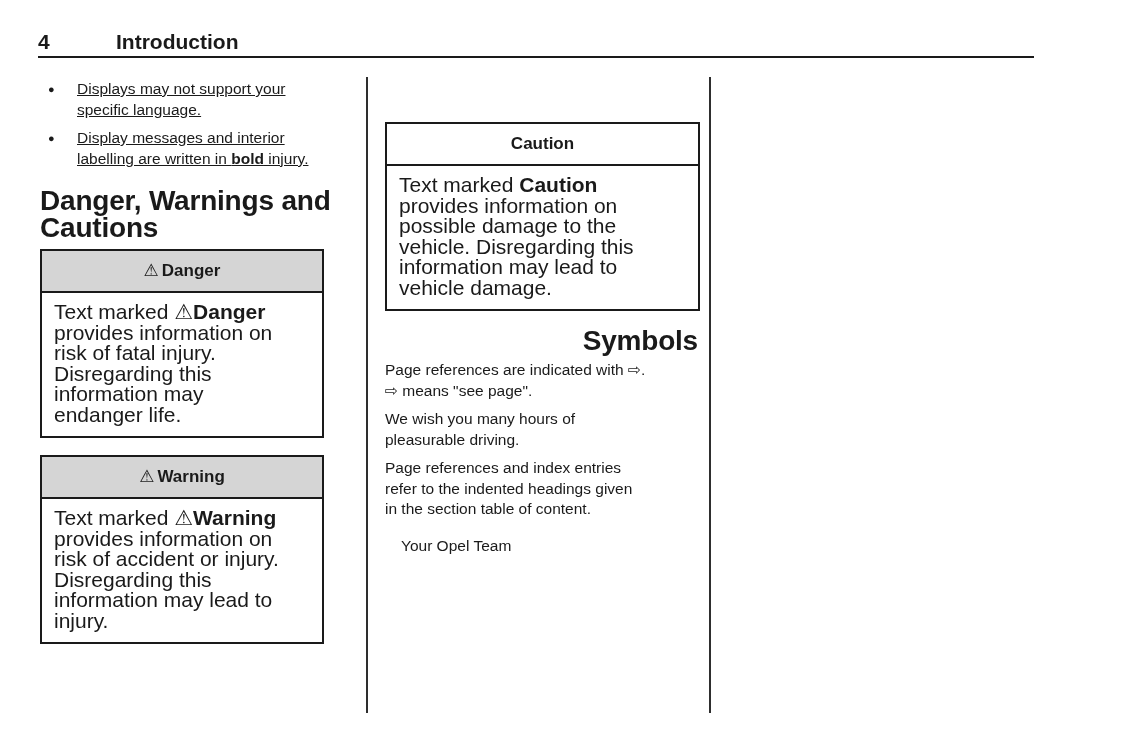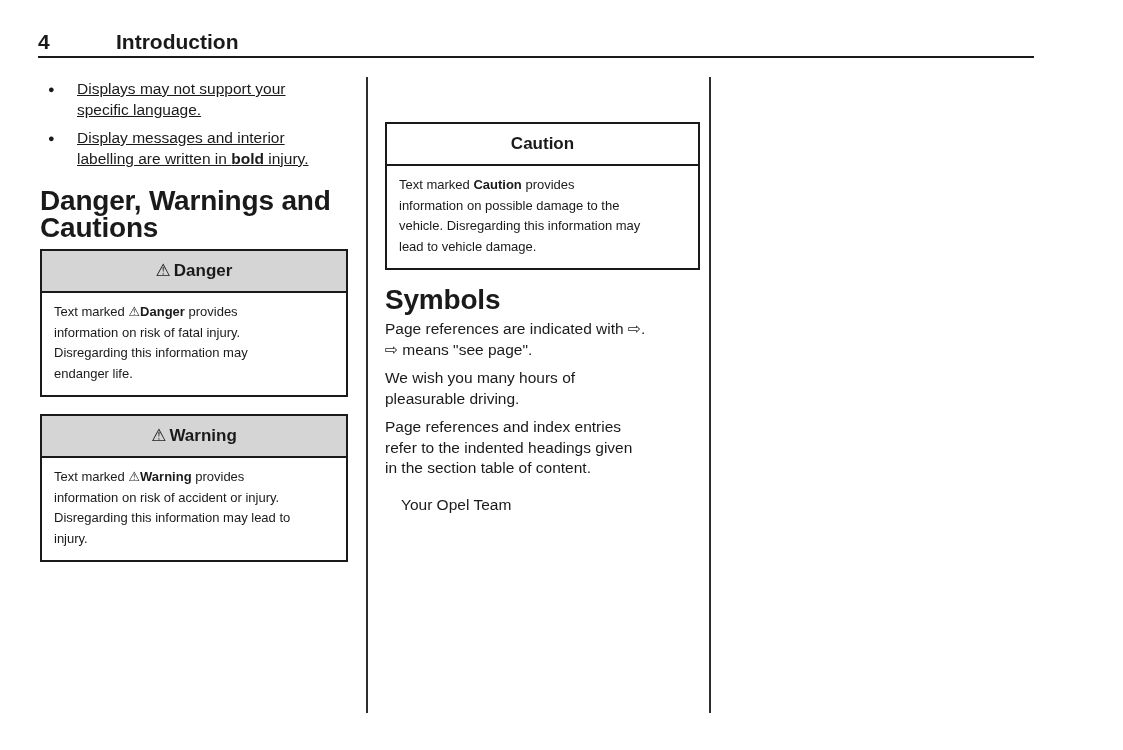--- a/index.html
+++ b/index.html
@@ -47,40 +47,40 @@
     width: 37px; padding-left: 8px; box-sizing: border-box;
     font-size: 11px; line-height: 20.5px; flex: none;
   }
   .bt { max-width: 233px; text-decoration: underline; }
 
   
   .section-heading {
     font-size: 28px; line-height: 27px; font-weight: 700;
     margin: 0 0 8px 0; letter-spacing: -0.2px;
   }
-  .symbols-heading { margin: 16px 0 6px 0; }
+  .symbols-heading { margin: 16px 0 6px 16px; text-align: right; }
 
   
   .callout {
     border: 2px solid #1a1a1a;
-    width: 308px;
+    width: 284px;
     box-sizing: border-box;
     background: #ffffff;
   }
   .callout-mid { width: 315px; margin-top: 48px; }
   .callout-title {
     border-bottom: 2px solid #1a1a1a;
     text-align: center;
     font-size: 17px; font-weight: 700; line-height: 22px;
     padding: 9px 4px;
   }
   .shaded .callout-title { background: #d5d5d5; }
   .callout-body {
     padding: 9px 8px 11px 12px;
-    font-size: 13px; line-height: 20.5px;
+    font-size: 21px; line-height: 20.5px;
   }
   .callout-body .body-text { display: block; max-width: 242px; }
   .tri { font-weight: inherit; }
   .callout-title .tri { margin-right: 3px; }
   .warning-box { margin-top: 17px; }
 
   
   .para { margin: 0 0 8px 0; max-width: 258px; }
   .para-fixed .ln { white-space: nowrap; }
   .signature { font-weight: 400; margin: 16px; }

